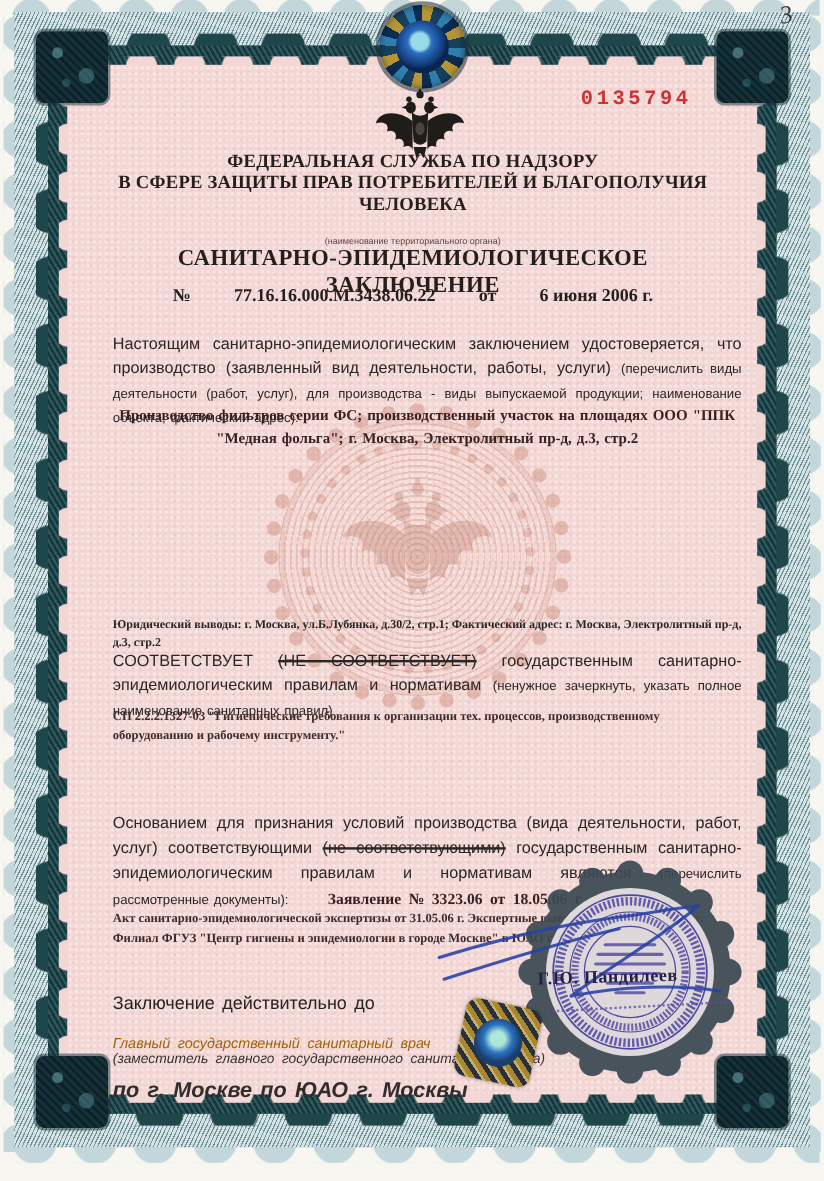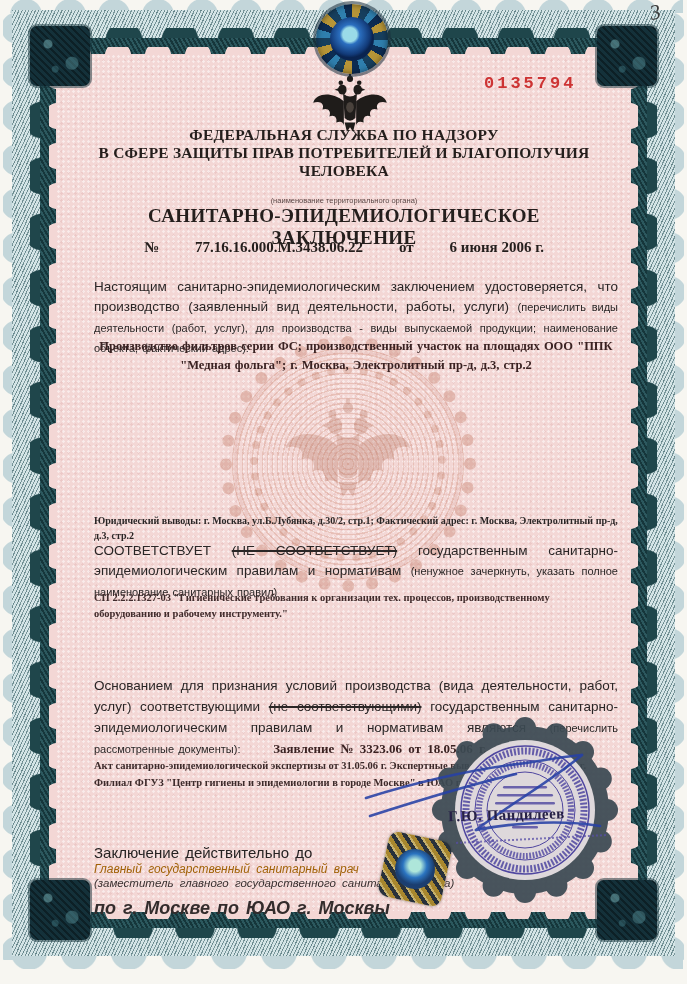--- a/index.html
+++ b/index.html
@@ -102,21 +102,21 @@
   .p-applicant .fill{font-size:12.5px;}
   .p-addresses{top:513px;font-size:10px;text-align:left;word-spacing:0;}
   .p-conform{top:541px;}
   .struck{text-decoration:line-through;text-decoration-thickness:2px;}
   .p-rules{top:590px;font-family:"Liberation Serif",serif;font-weight:600;font-size:10.5px;
            line-height:1.55;text-align:left;word-spacing:0;color:#402c2c;}
   .p-basis{top:676px;line-height:1.55;}
   .p-basis .fill{font-size:13px;margin-left:26px;}
   .p-expertise{top:757px;font-family:"Liberation Serif",serif;font-weight:600;font-size:10.5px;
            line-height:1.65;text-align:left;word-spacing:0;color:#3c2a2a;}
-  .p-valid{top:826px;font-size:15px;text-align:left;word-spacing:2px;color:#262222;margin-top:16px;}
+  .p-valid{top:826px;font-size:15px;text-align:left;word-spacing:2px;color:#262222;}
   .p-signer1{top:860px;font-size:12px;font-style:italic;text-align:left;color:#a16207;}
   .p-signer2{top:875px;font-size:11.5px;font-style:italic;text-align:left;color:#383030;}
   .p-territory{top:895px;font-size:18px;font-style:italic;font-weight:bold;text-align:left;color:#332c2c;word-spacing:2px;}
   
   .stampwrap{position:absolute;left:360px;top:700px;width:280px;height:220px;z-index:3;}
   .stamp-name{position:absolute;left:448px;top:806px;width:180px;z-index:4;
      font-family:"Liberation Serif",serif;font-weight:bold;font-size:15px;color:#262046;
      transform:rotate(-1.5deg);letter-spacing:.5px;}
   .stamp-dots{position:absolute;left:456px;top:838px;width:150px;border-bottom:2px dotted #584ea8;
      transform:rotate(-3deg);opacity:.75;z-index:4;}

